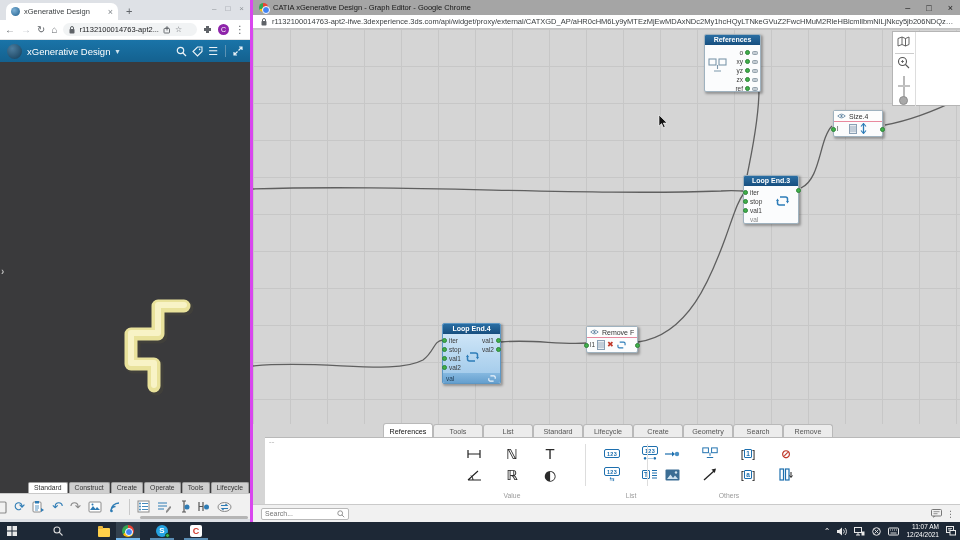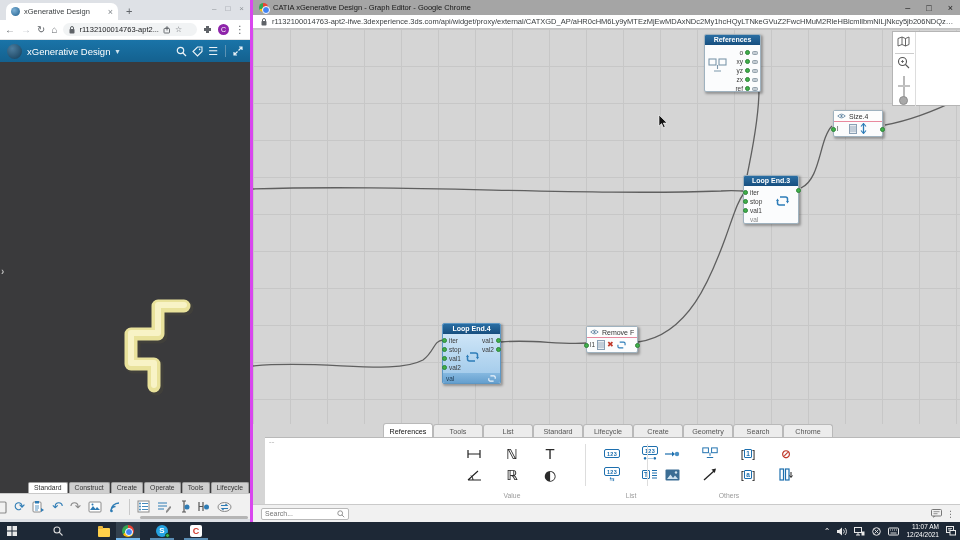--- a/index.html
+++ b/index.html
@@ -478,21 +478,21 @@
 
     <div id="pal-tabs" class="abs">
       <span class="ptab active">References</span>
       <span class="ptab">Tools</span>
       <span class="ptab">List</span>
       <span class="ptab">Standard</span>
       <span class="ptab">Lifecycle</span>
       <span class="ptab">Create</span>
       <span class="ptab">Geometry</span>
       <span class="ptab">Search</span>
-      <span class="ptab">Chrome</span>
+      <span class="ptab">Remove</span>
     </div>
 
     <div id="pal-body" class="abs">
       <span class="pal-chev">ˉˉ</span>
 
       <div class="pgroup" style="left:190px;grid-template-columns:repeat(3,38px);">
         <span class="picell">
           <svg width="16" height="12" viewBox="0 0 16 12">
               <path d="M2 2v8M14 2v8M2 6h12" stroke="#222" stroke-width="1.2"></path>
             </svg>

